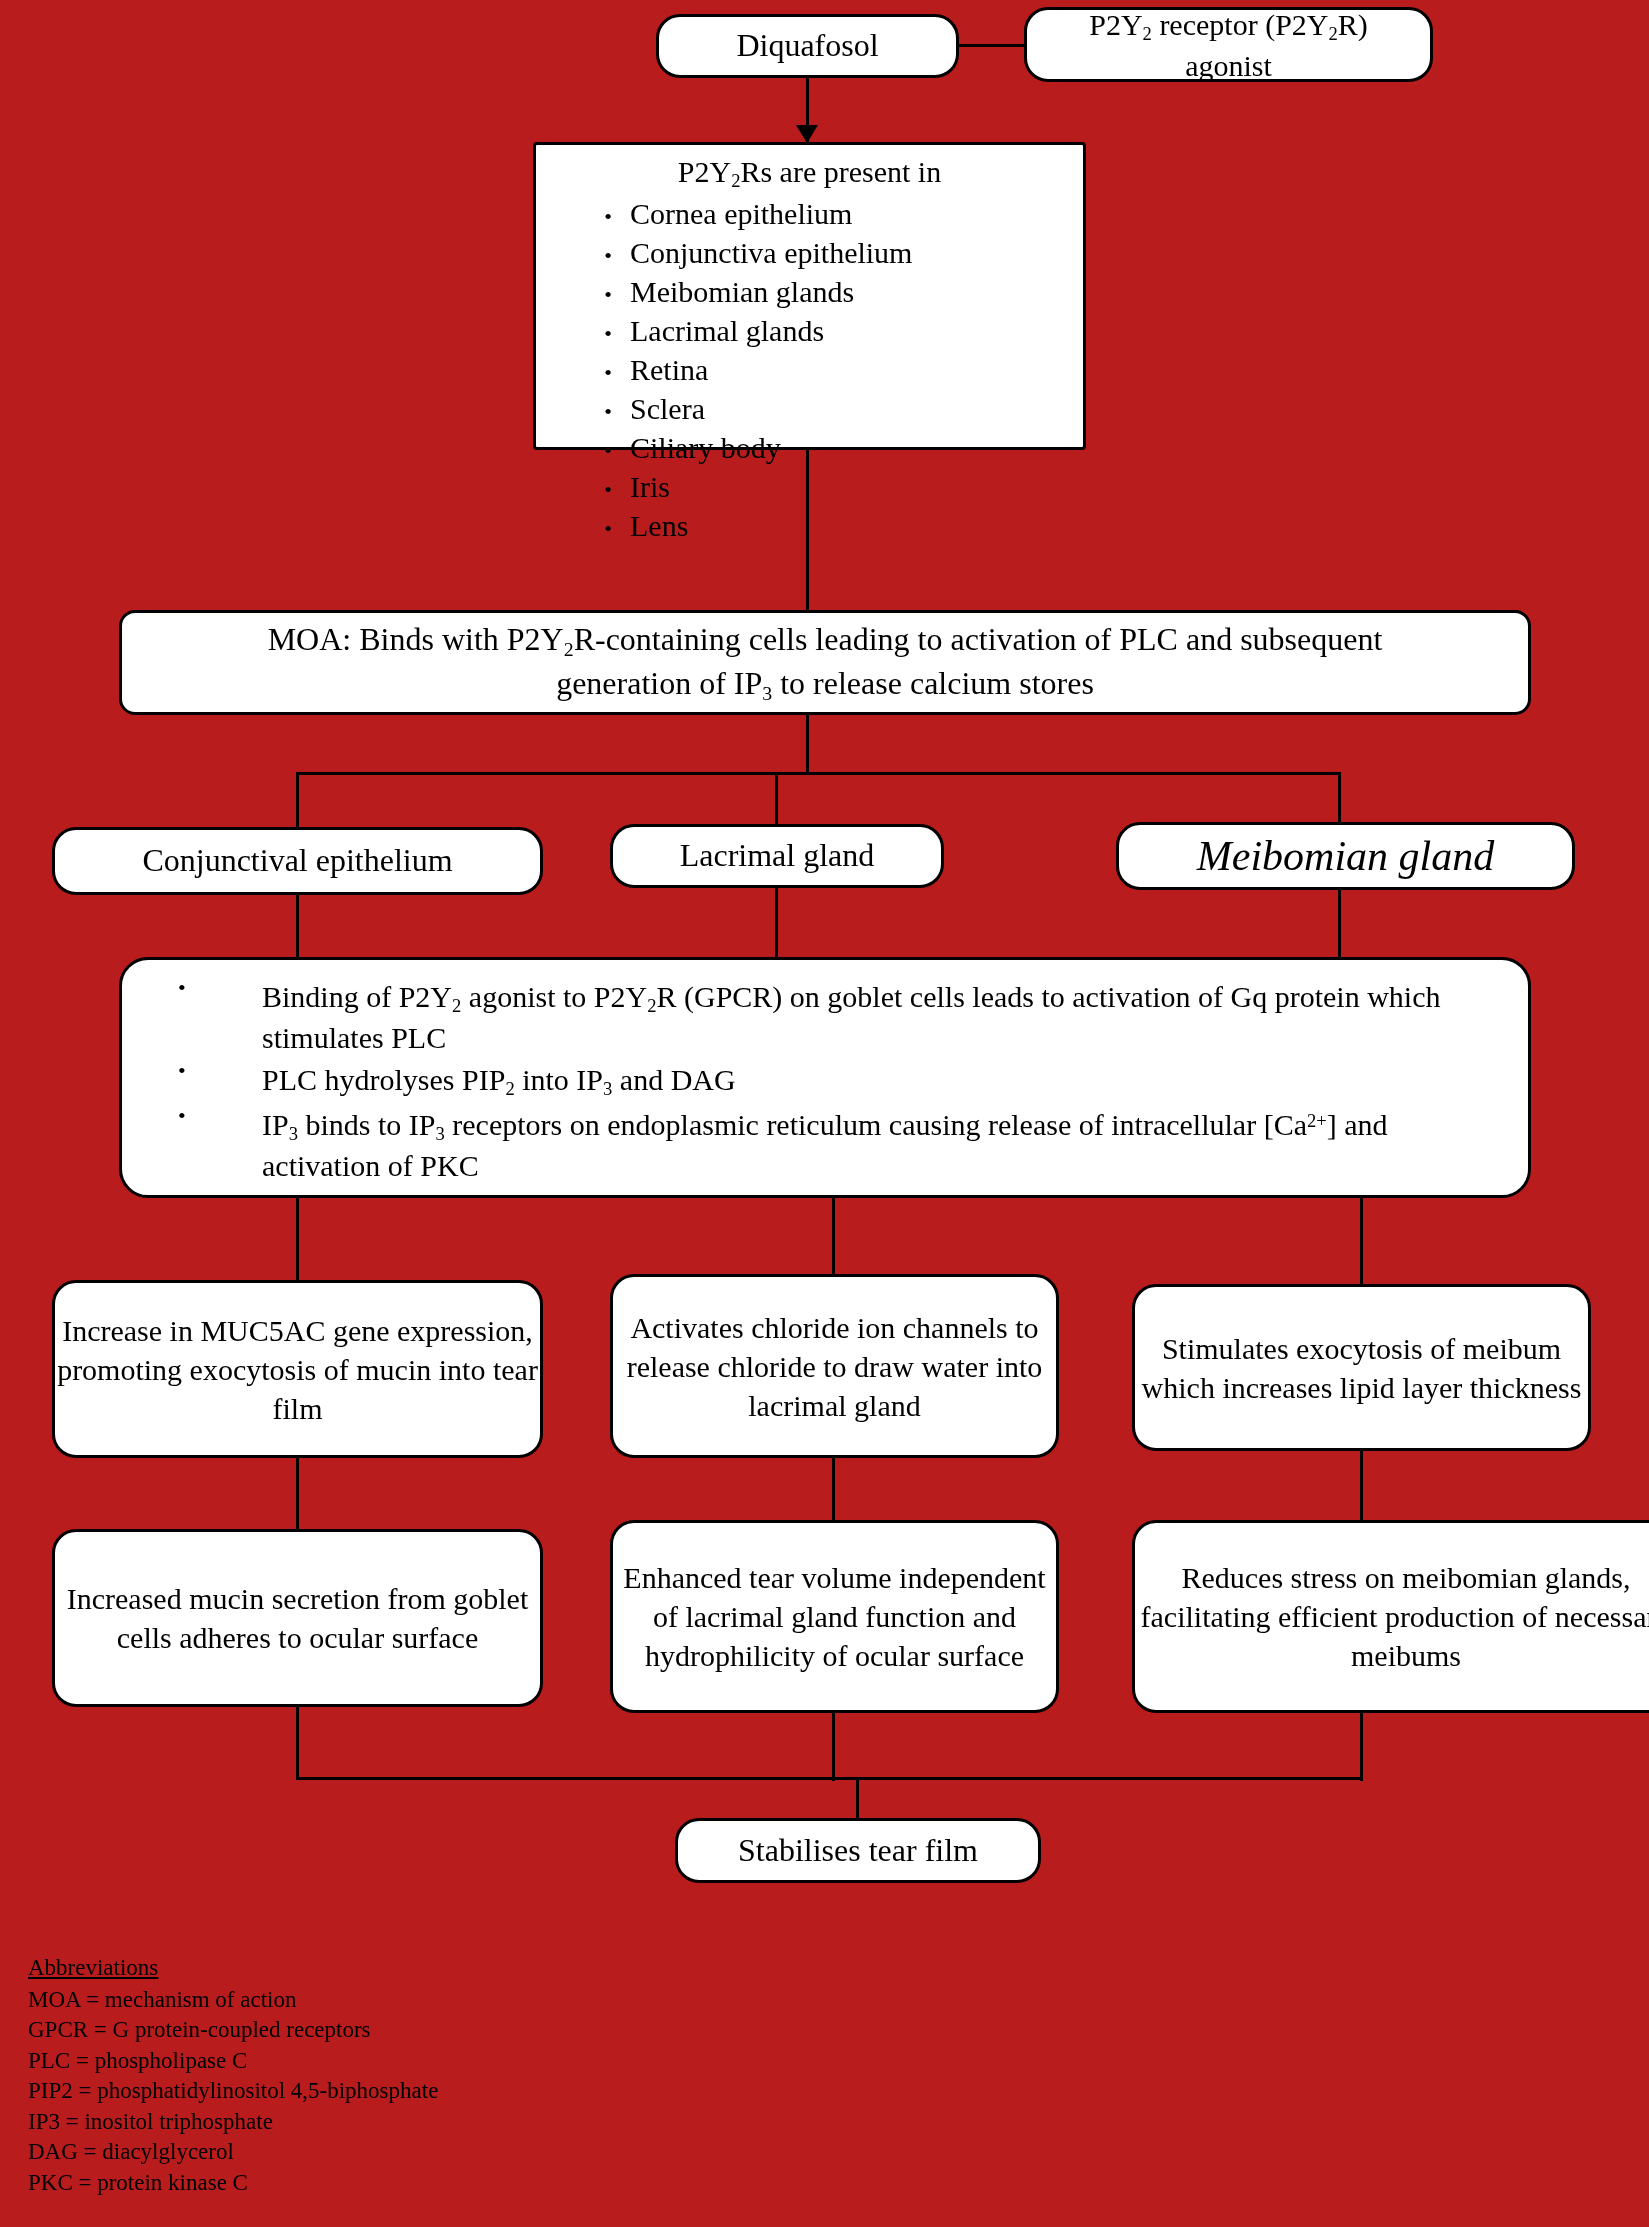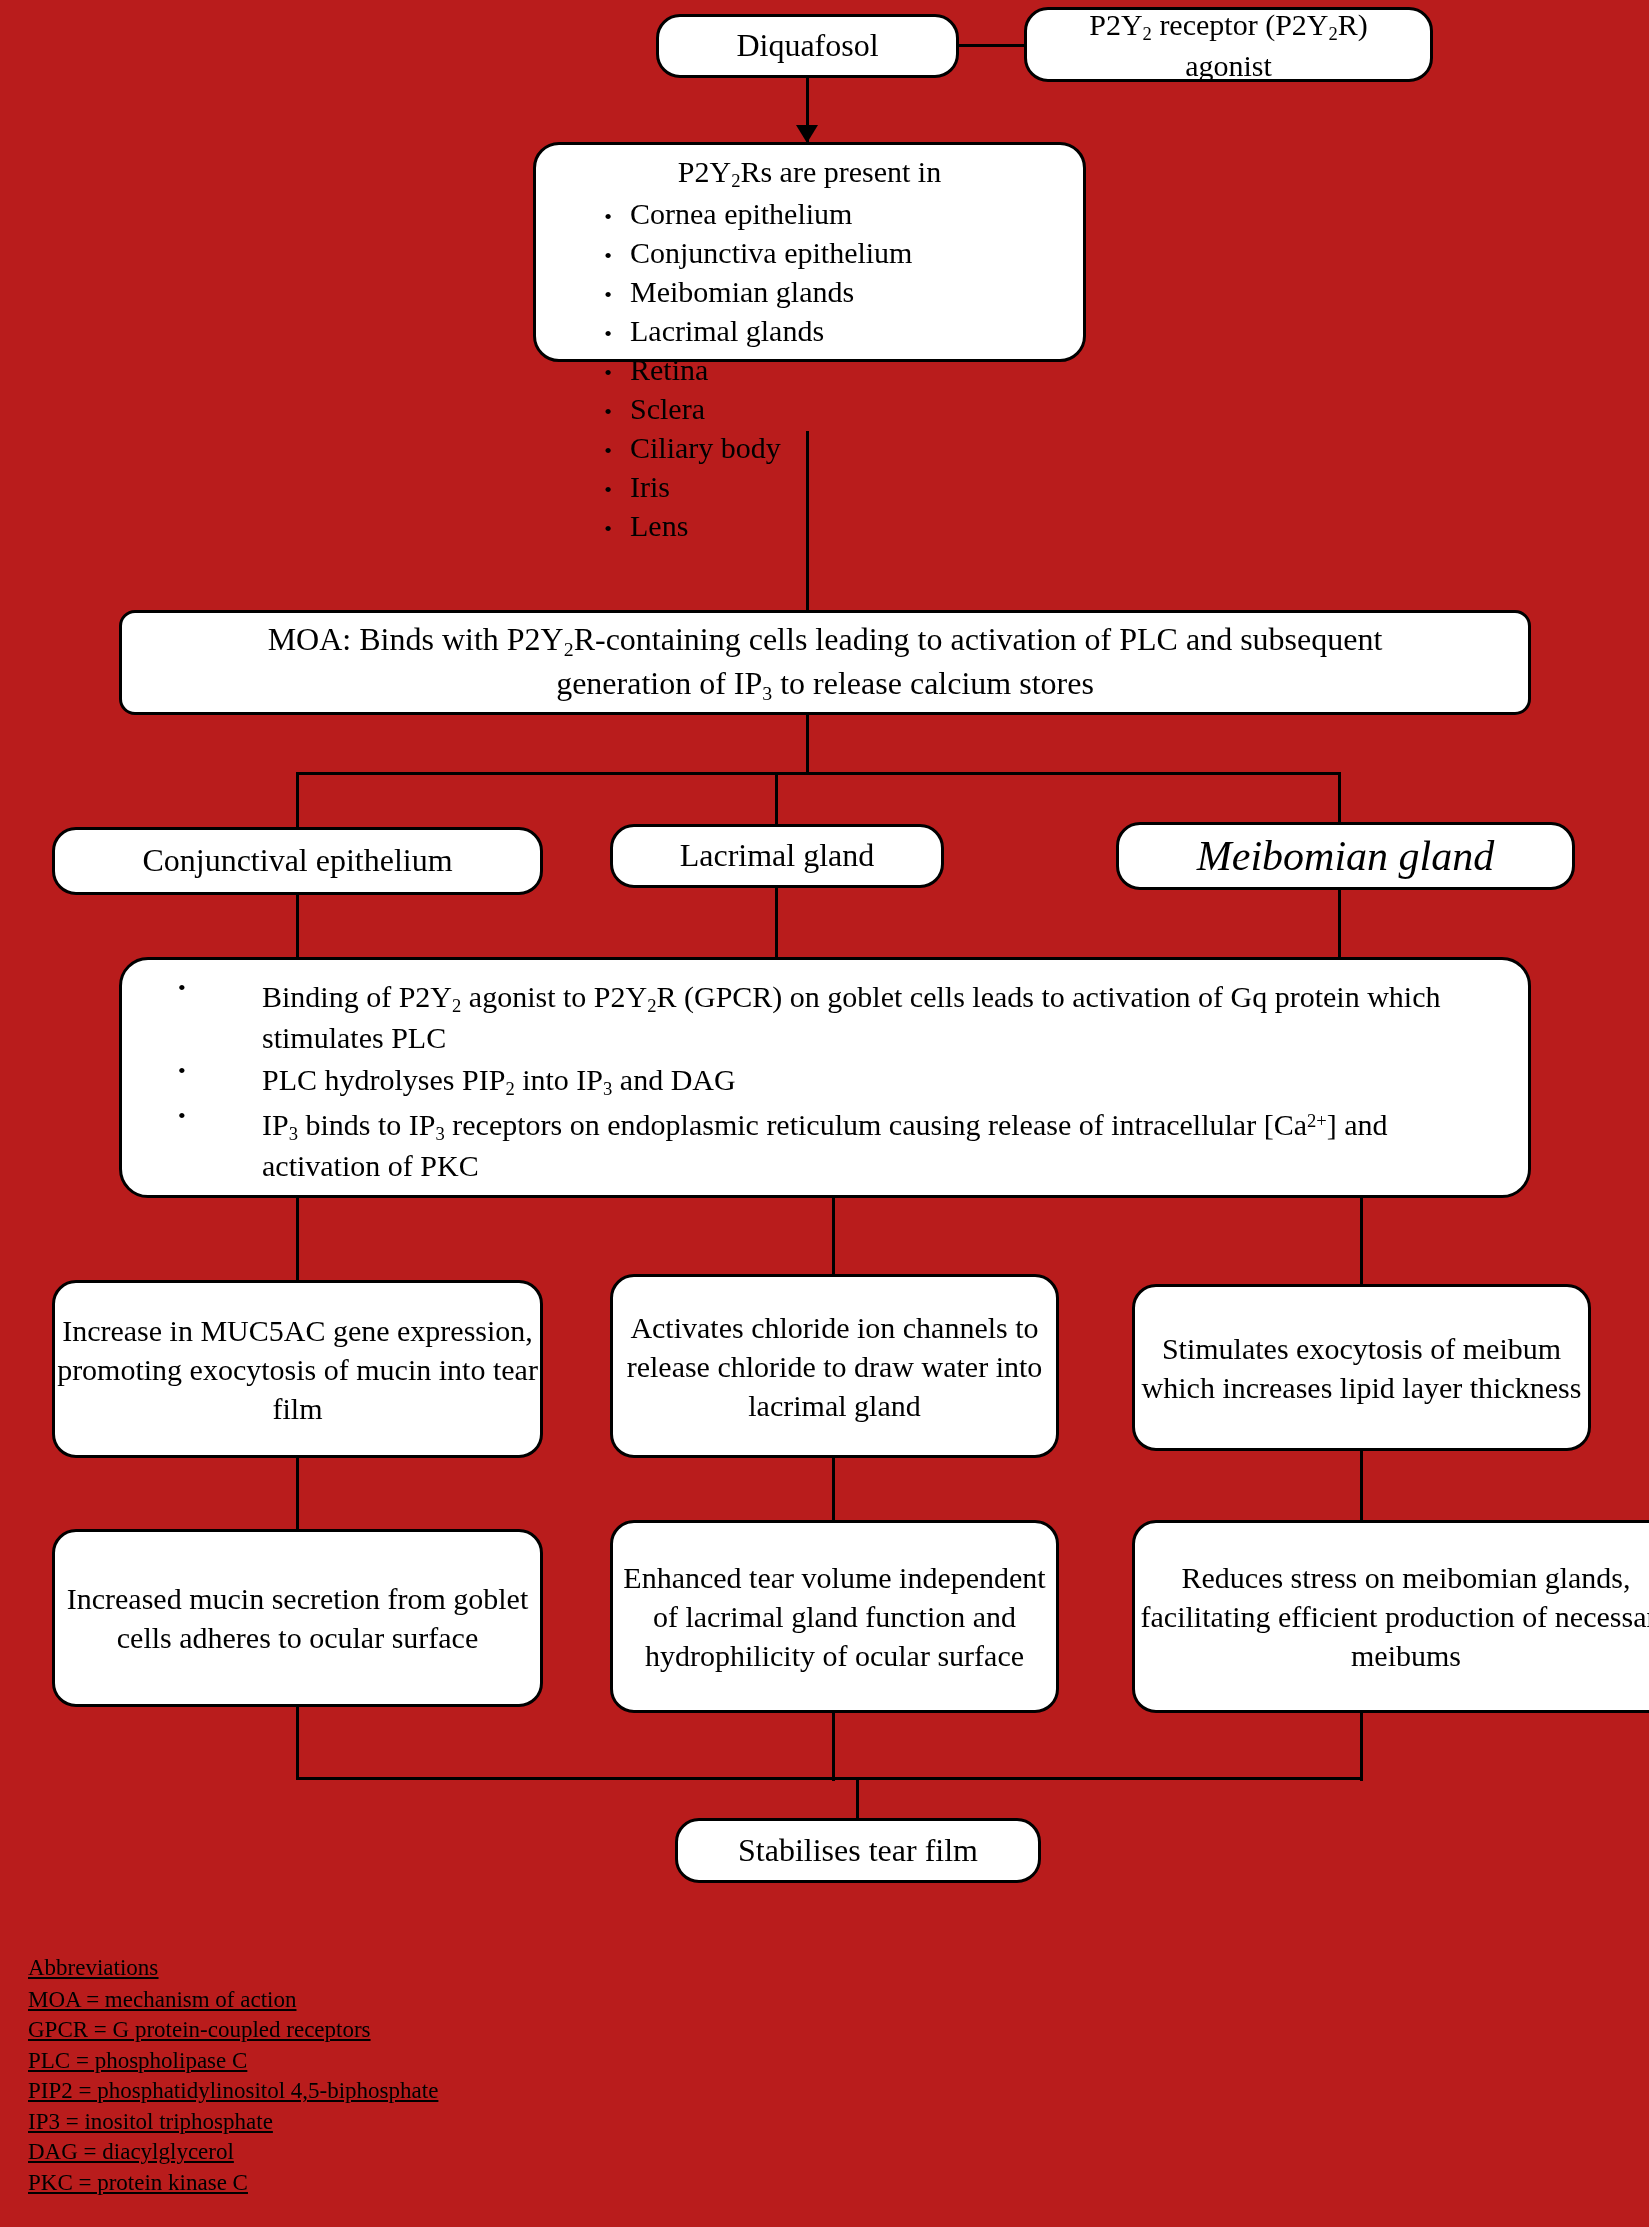--- a/index.html
+++ b/index.html
@@ -48,22 +48,22 @@
     left: 656px; top: 13.6px; width: 303px; height: 64px;
     font-size: 32px;
   }
   #n-agonist {
     left: 1024px; top: 7.3px; width: 409px; height: 75px;
     font-size: 30px;
   }
 
   
   #n-presence {
-    left: 533px; top: 142px; width: 553px; height: 220px;
-    border-radius: 26px;
+    left: 533px; top: 142px; width: 553px; height: 308px;
+    border-radius: 4px;
     display: block;
     padding: 9.4px 0 0 0;
   }
   #n-presence .hdr {
     font-size: 30px;
     text-align: center;
     line-height: 1.22;
     margin-bottom: 1px;
   }
   .blist {
@@ -139,21 +139,20 @@
     left: 675px; top: 1818px; width: 366px; height: 65px;
     font-size: 32px;
   }
 
   
   #abbr {
     position: absolute;
     left: 28px; top: 1953px; width: 731px;
     font-size: 23px;
     line-height: 1.33;
-    text-decoration: underline;
   }
   #abbr .ahead {
     text-decoration: underline;
     display: block;
     margin-bottom: 1px;
   }
   #abbr .aline { display: block; white-space: nowrap; }
 
   sub { font-size: 0.62em; vertical-align: -0.28em; }
   sup { font-size: 0.62em; vertical-align: 0.42em; }

